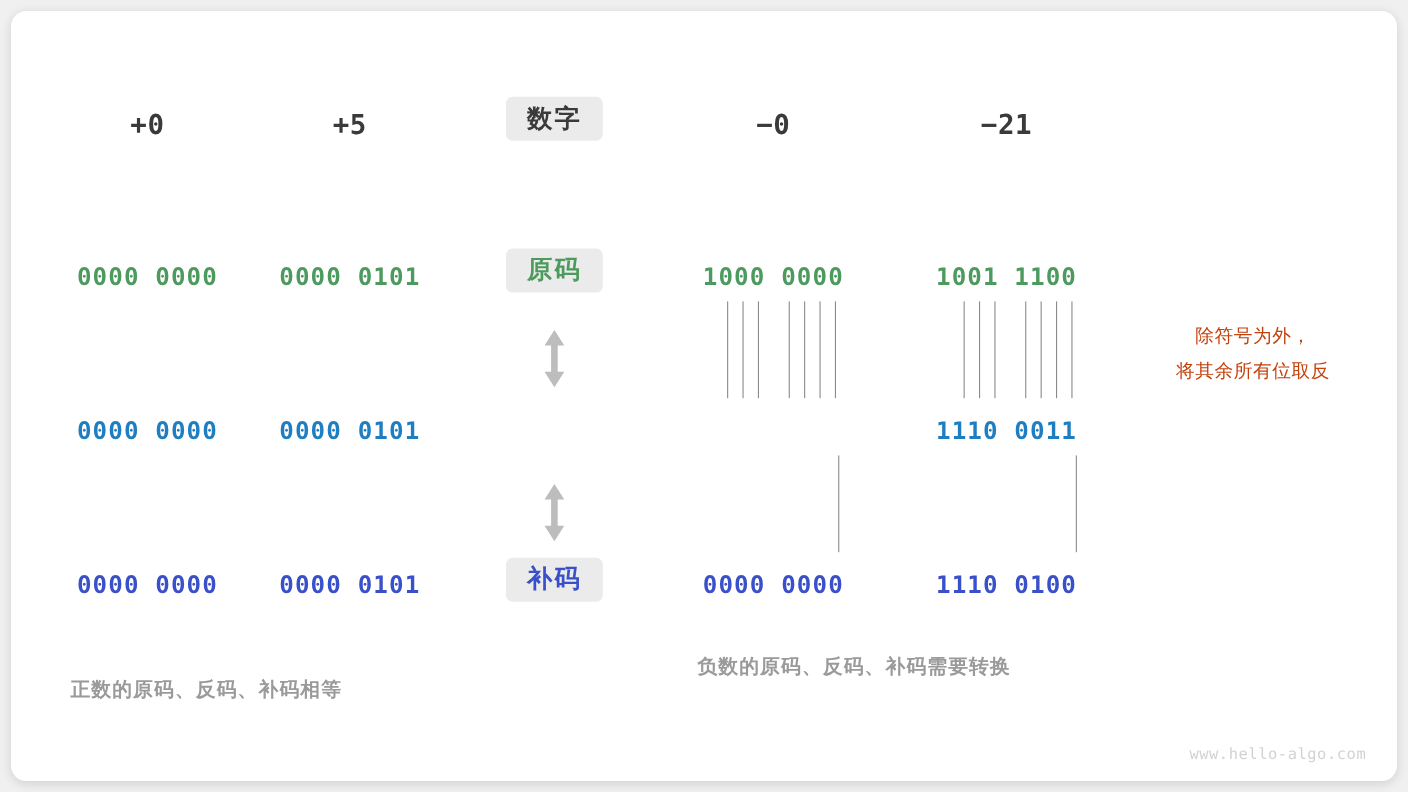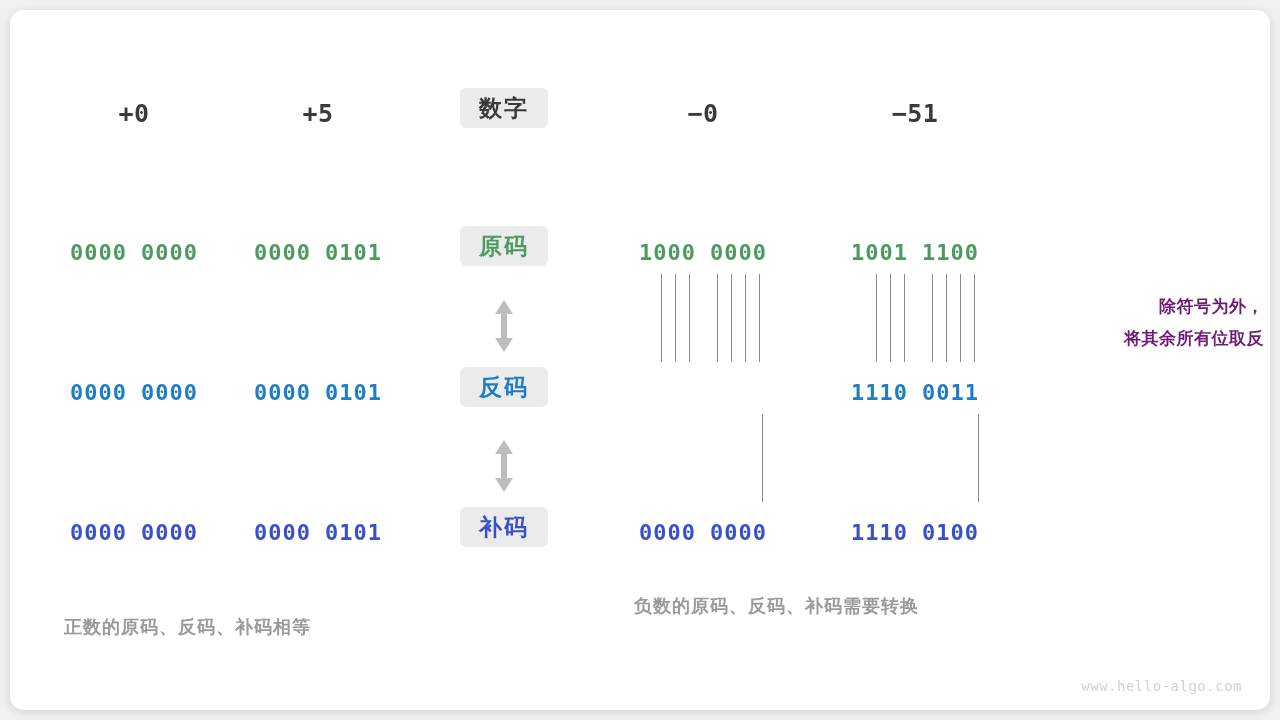--- a/index.html
+++ b/index.html
@@ -97,25 +97,25 @@
   .conn-a { top: 264px; height: 88px; }   
   .conn-b { top: 404px; height: 88px; }   
 
   
   .note {
     position: absolute;
     left: 1004px;
     width: 250px;
     font-family: "DejaVu Sans", sans-serif;
     font-size: 17px;
-    font-weight: bold;
-    color: #701a75;
+    font-weight: normal;
+    color: #c2410c;
     line-height: 32px;
     letter-spacing: 0.5px;
-    text-align: right;
+    text-align: center;
   }
   .note-1 { top: 280px; }
   .note-2 { top: 435px; }
   .note .mono {
     font-family: "DejaVu Sans Mono", monospace;
   }
 
   
   .caption {
     position: absolute;
@@ -141,42 +141,39 @@
   }
 </style>
 </head>
 <body>
 
 <div class="canvas">
 
   <div class="col col-0 row-head head-text c-head">+0</div>
   <div class="col col-1 row-head head-text c-head">+5</div>
   <div class="col col-2 row-head head-text c-head">−0</div>
-  <div class="col col-3 row-head head-text c-head">−51</div>
+  <div class="col col-3 row-head head-text c-head">−21</div>
 
   <div class="badge-wrap bw-head">
     <span class="badge badge-head">数字</span>
   </div>
 
   <div class="col col-0 row-true bits c-true">0000 0000</div>
   <div class="col col-1 row-true bits c-true">0000 0101</div>
   <div class="col col-2 row-true bits c-true">1000 0000</div>
   <div class="col col-3 row-true bits c-true">1001 1100</div>
 
   <div class="badge-wrap bw-true">
     <span class="badge badge-true">原码</span>
   </div>
 
   <div class="col col-0 row-inv bits c-inv">0000 0000</div>
   <div class="col col-1 row-inv bits c-inv">0000 0101</div>
   <div class="col col-3 row-inv bits c-inv">1110 0011</div>
 
-  <div class="badge-wrap bw-inv">
-    <span class="badge badge-inv">反码</span>
-  </div>
 
   <div class="col col-0 row-comp bits c-comp">0000 0000</div>
   <div class="col col-1 row-comp bits c-comp">0000 0101</div>
   <div class="col col-2 row-comp bits c-comp">0000 0000</div>
   <div class="col col-3 row-comp bits c-comp">1110 0100</div>
 
   <div class="badge-wrap bw-comp">
     <span class="badge badge-comp">补码</span>
   </div>
 

